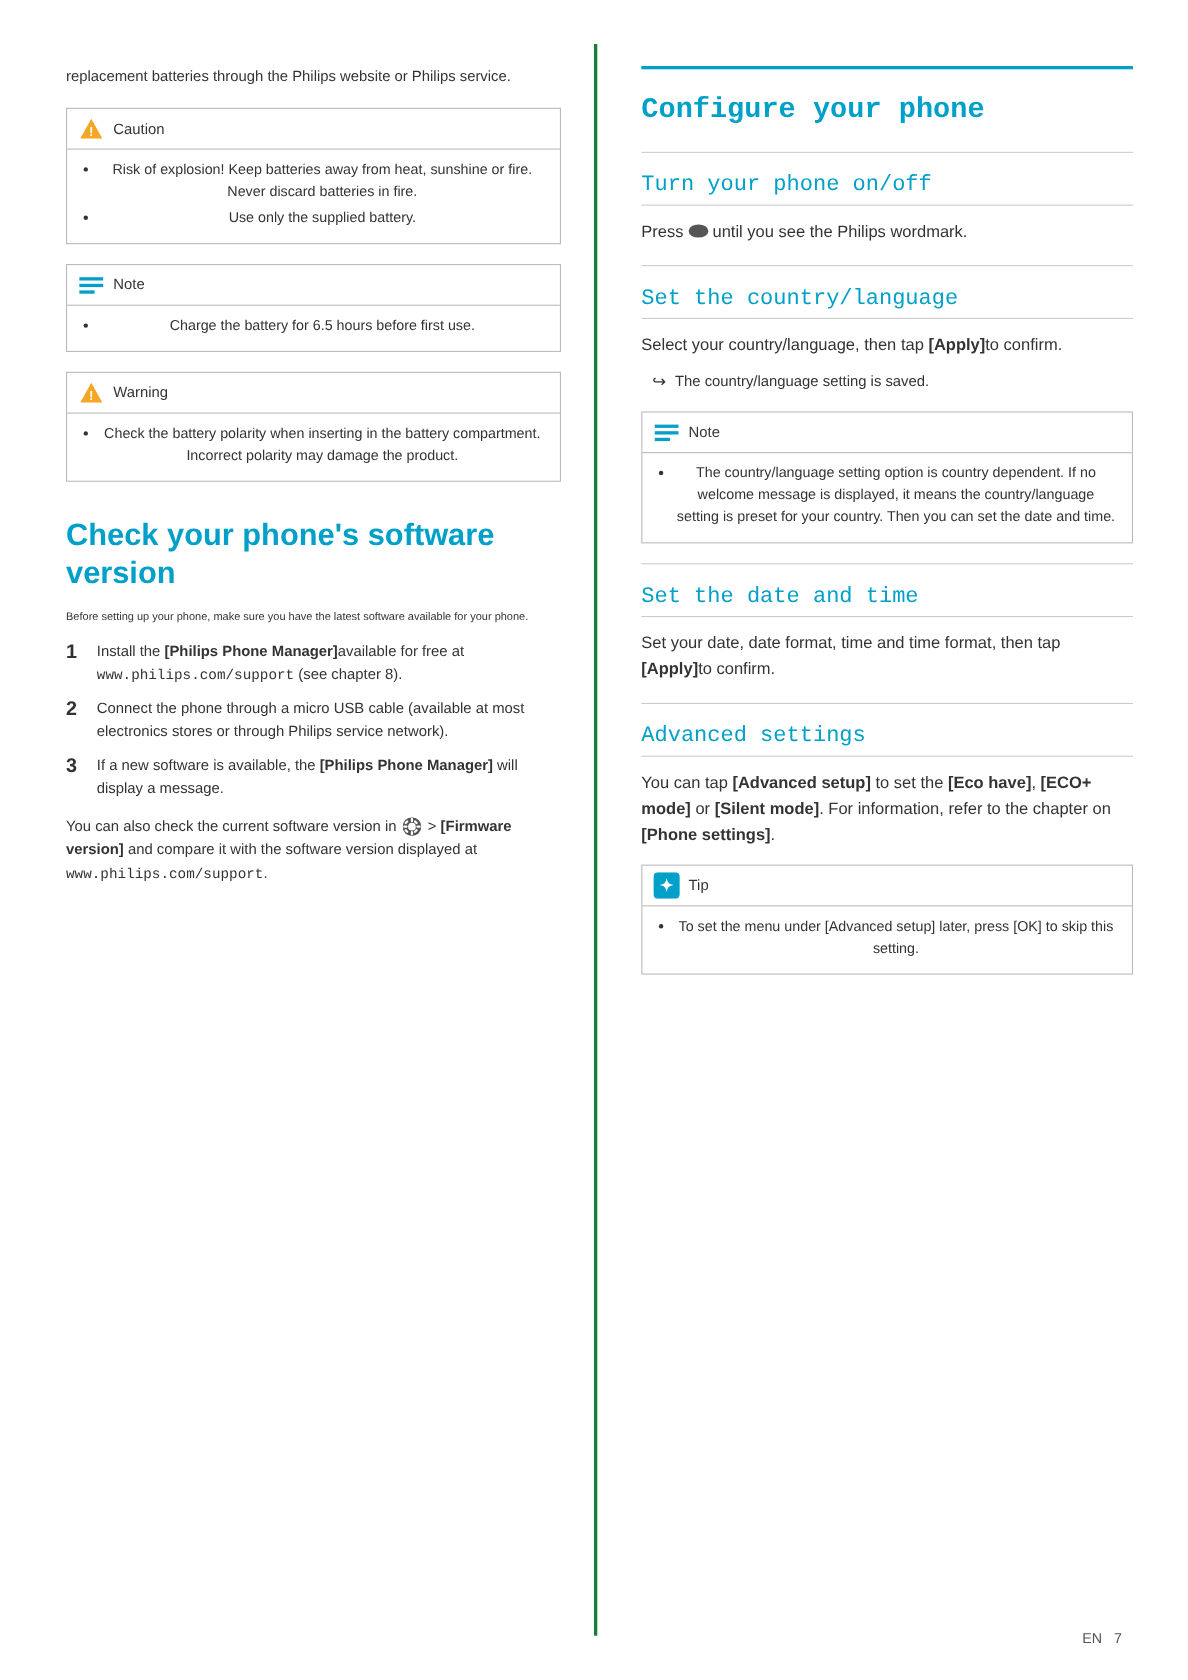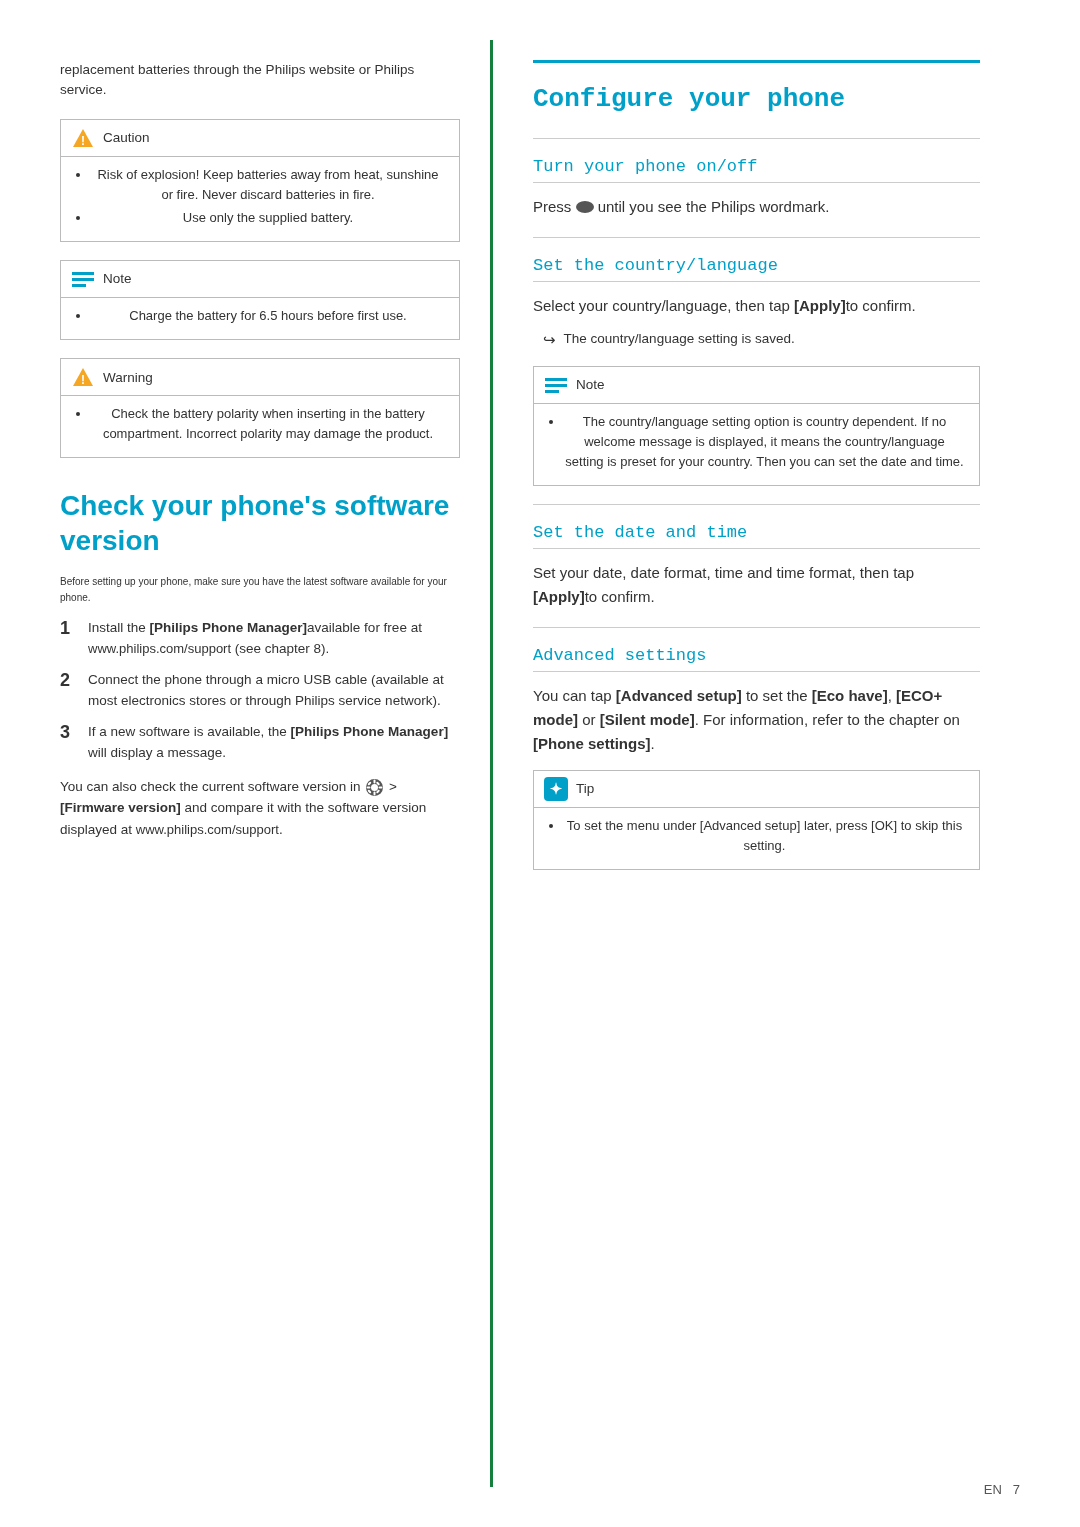--- a/index.html
+++ b/index.html
@@ -11,21 +11,21 @@
       width: 1080px;
       min-height: 1527px;
     }
     .page {
       display: flex;
       width: 1080px;
       min-height: 1527px;
       padding: 40px 0 40px 0;
     }
     .left-col {
-      width: 490px;
+      width: 540px;
       padding: 20px 30px 20px 60px;
       flex-shrink: 0;
     }
     .right-col {
       width: 540px;
       padding: 20px 50px 20px 40px;
       border-left: 3px solid #15803d;
       flex-shrink: 0;
     }
 
@@ -94,21 +94,21 @@
     .section-title-large {
       font-size: 26px;
       font-weight: bold;
       color: #00a0c8;
       font-family: 'Courier New', Courier, monospace;
       line-height: 1.25;
       margin-bottom: 22px;
       margin-top: 10px;
     }
     .section-title-medium {
-      font-size: 17px;
+      font-size: 20px;
       color: #00a0c8;
       font-family: 'Courier New', Courier, monospace;
       font-weight: normal;
       border-bottom: 1px solid #ccc;
       padding-bottom: 6px;
       margin-bottom: 12px;
       margin-top: 18px;
     }
 
     
@@ -145,21 +145,21 @@
       font-size: 18px;
       font-weight: bold;
       min-width: 28px;
       color: #333;
       line-height: 1.2;
     }
     .num-content {
       flex: 1;
     }
     .mono-link {
-      font-family: Liberation Sans, sans-serif;
+      font-family: Liberation Mono, monospace;
       font-size: 13px;
       margin-top: 12px;
     }
 
     .firmware-text {
       font-size: 13.5px;
       line-height: 1.6;
       margin-bottom: 8px;
     }
 

